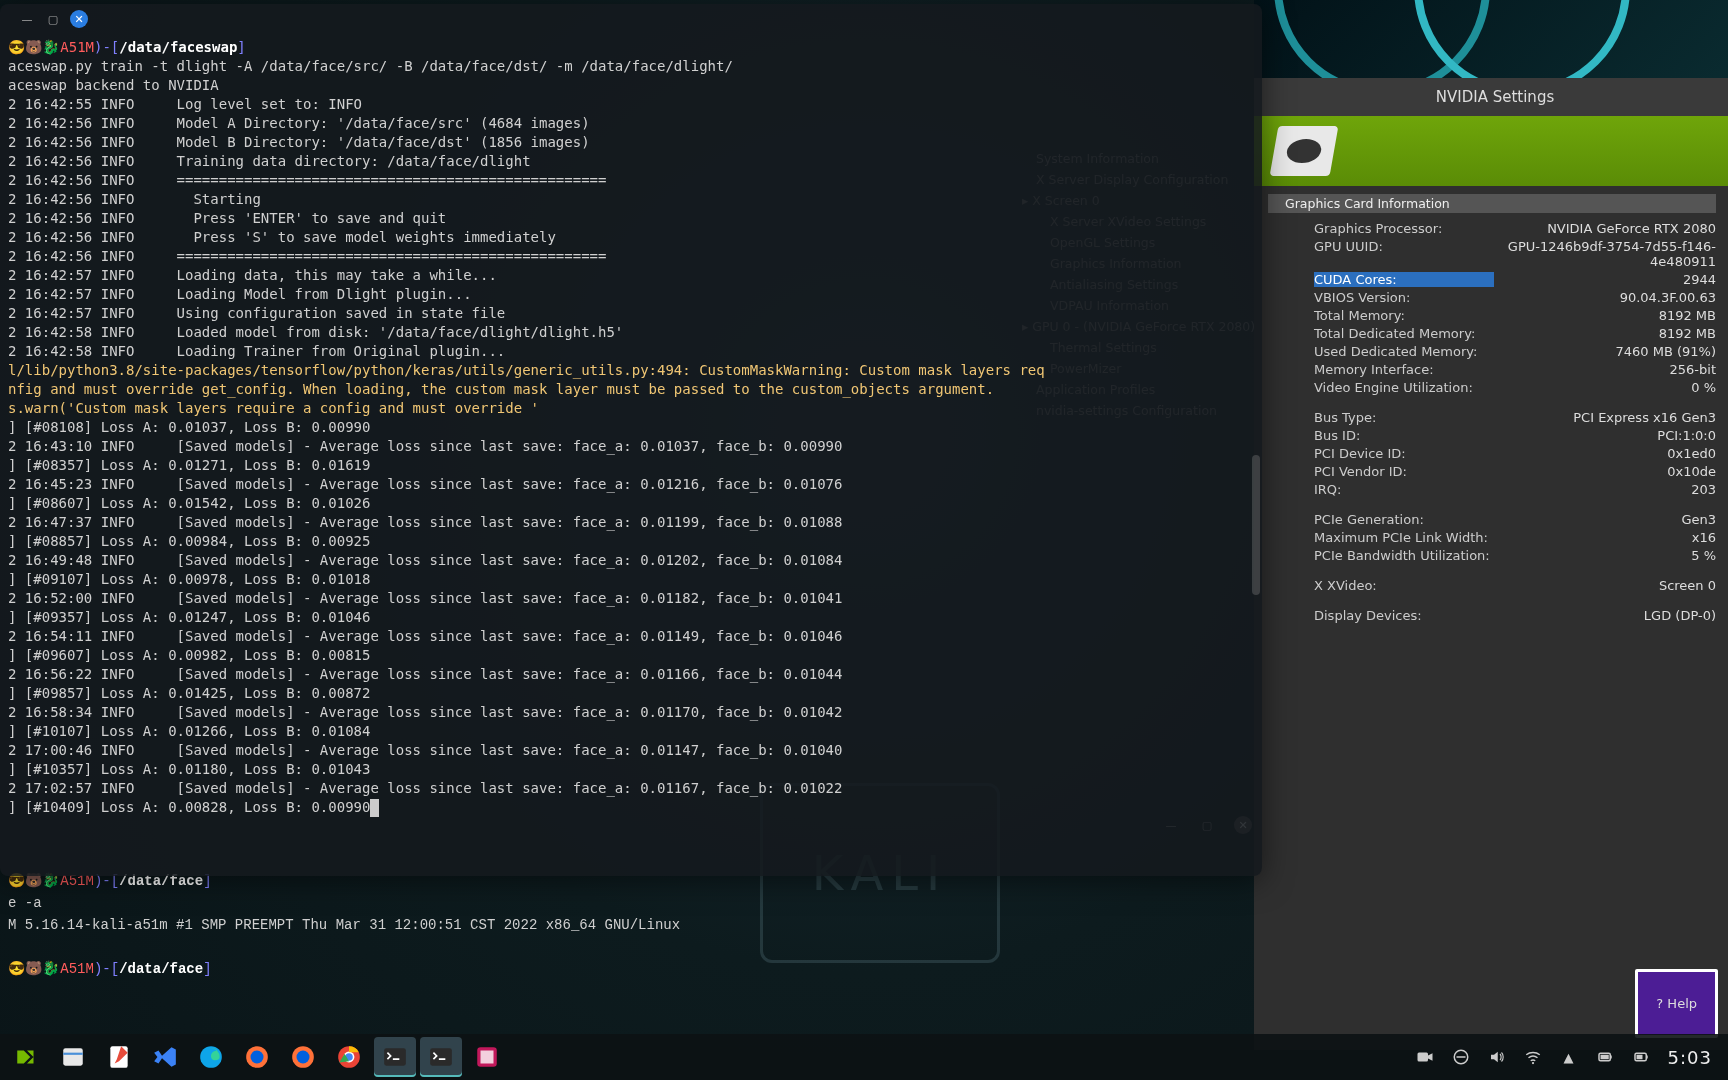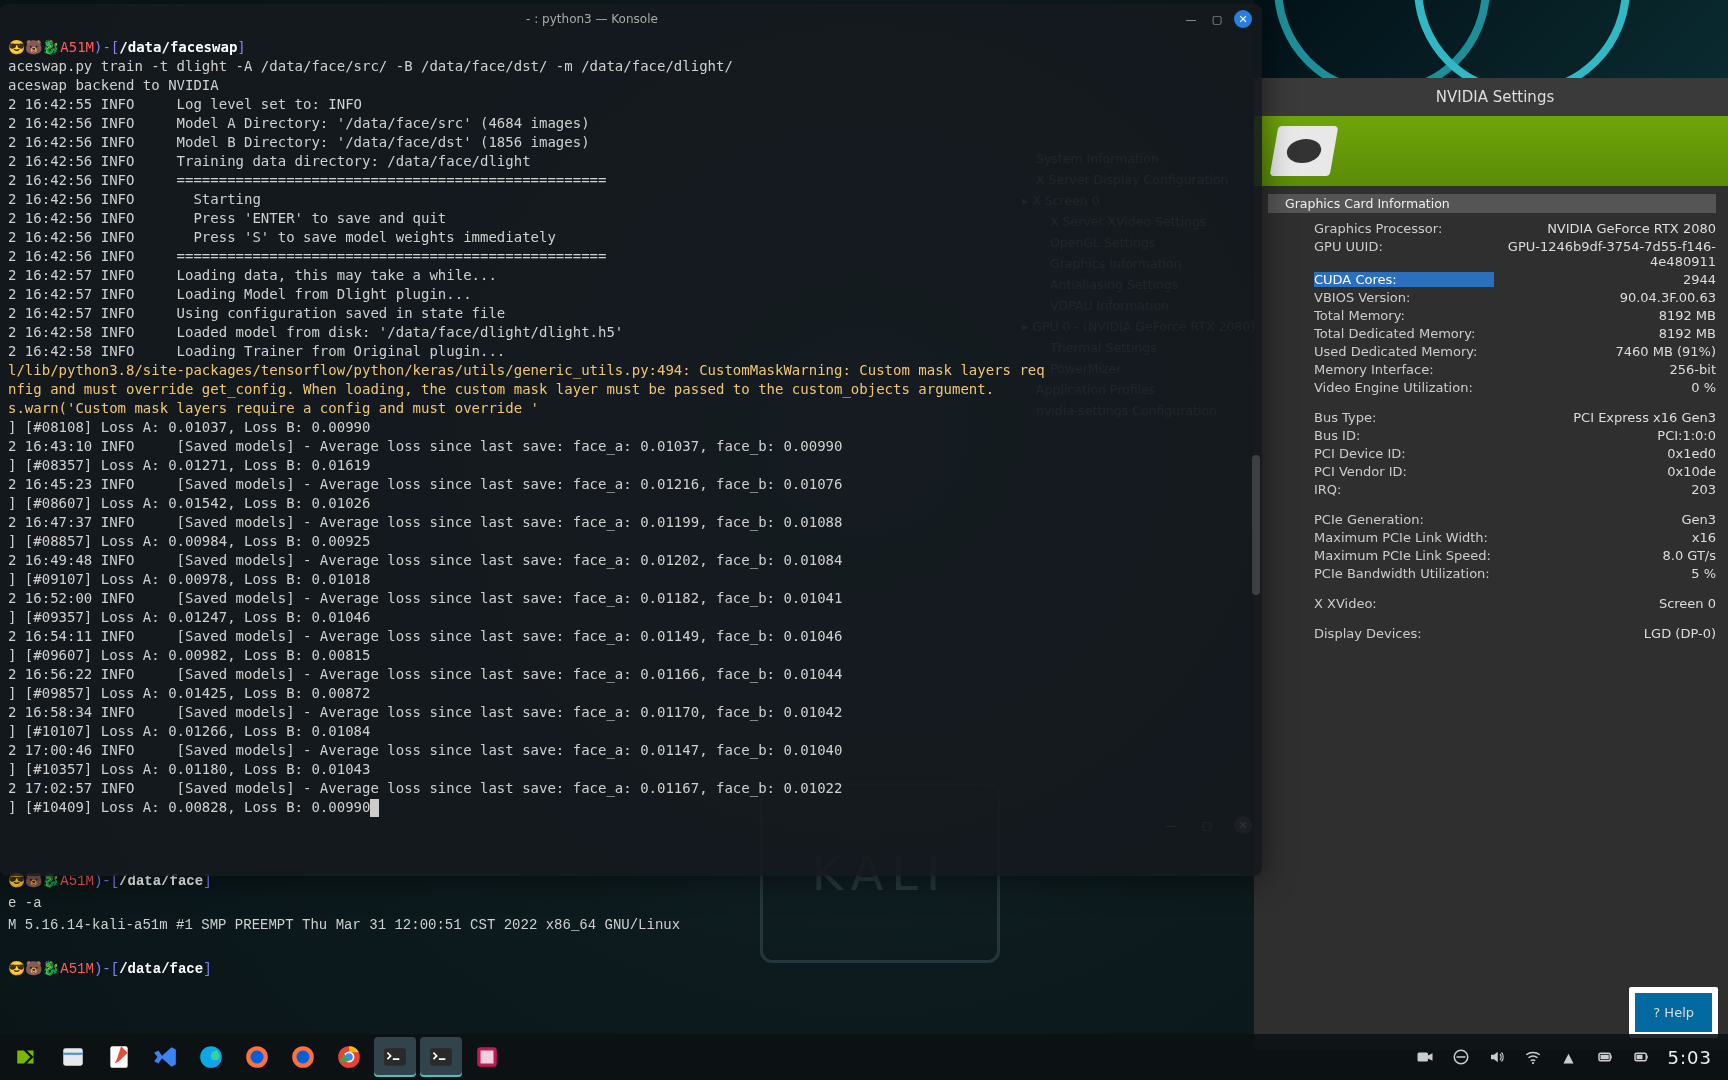--- a/index.html
+++ b/index.html
@@ -124,21 +124,21 @@
   .nv-info { flex:1; padding: 8px 20px 8px 14px; font-size:13px; color:#ddd; }
   .nv-section-header {
     background:#555; color:#eee; padding:2px 17px; font-size:12.5px; margin-bottom:6px;
   }
   .nv-row { display:flex; padding: 1.5px 0; font-size: 13px; margin-left: 46px; }
   .nv-row .k { width: 180px; color:#ccc; }
   .nv-row .v { flex:1; color:#ddd;text-align:right; }
   .nv-row.highlight .k { background:#2b6fbf; color:#fff; }
   .nv-gap { height: 12px; }
   .nv-footer { padding: 12px 18px; display:flex; justify-content:flex-end; }
-  .nv-btn { background:#0369a1; color:#ddd; padding:12px 18px; border:6px solid #ffffff; border-radius:2px; font-size:13px; }
+  .nv-btn { background:#4c1d95; color:#ddd; padding:24px 18px; border:3px solid #ffffff; border-radius:2px; font-size:13px; }
 
   
   .taskbar {
     position:absolute; left:0; bottom:0; width:1728px; height:46px;
     background: rgba(12,18,20,0.9);
     display:flex; align-items:center;
     z-index: 50;
     padding: 0 6px;
   }
   .tb-left { display:flex; align-items:center; gap:4px; }
@@ -249,24 +249,20 @@
       <div id="nv-rows3">
           <div class="nv-row">
             <div class="k">PCIe Generation:</div>
             <div class="v">Gen3</div>
           </div>
           <div class="nv-row">
             <div class="k">Maximum PCIe Link Width:</div>
             <div class="v">x16</div>
           </div>
           <div class="nv-row">
-            <div class="k">Maximum PCIe Link Speed:</div>
-            <div class="v">8.0 GT/s</div>
-          </div>
-          <div class="nv-row">
             <div class="k">PCIe Bandwidth Utilization:</div>
             <div class="v">5 %</div>
           </div>
         </div>
       <div class="nv-gap"></div>
       <div id="nv-rows4">
           <div class="nv-row">
             <div class="k">X XVideo:</div>
             <div class="v">Screen 0</div>
           </div>
@@ -293,21 +289,20 @@
 
 <div class="bgterm"><span class="c-red">😎🐻🐉</span><span class="c-red">A51M</span><span class="c-purple">)-[</span><span class="c-white">/data/face</span><span class="c-purple">]</span>
 <span>e -a</span>
 <span>M 5.16.14-kali-a51m #1 SMP PREEMPT Thu Mar 31 12:00:51 CST 2022 x86_64 GNU/Linux</span>
 
 <span class="c-red">😎🐻🐉</span><span class="c-red">A51M</span><span class="c-purple">)-[</span><span class="c-white">/data/face</span><span class="c-purple">]</span>
 </div>
 
 <div class="konsole">
   <div class="titlebar">
-    <span class="title">- : python3 — Konsole</span>
     <span class="winbtn min">—</span>
     <span class="winbtn max">▢</span>
     <span class="winbtn close">✕</span>
   </div>
   <div class="term" id="term"><span class="c-red">😎🐻🐉</span><span class="c-red">A51M</span><span class="c-purple">)-[</span><span class="c-white">/data/faceswap</span><span class="c-purple">]</span>
 aceswap.py train -t dlight -A /data/face/src/ -B /data/face/dst/ -m /data/face/dlight/
 aceswap backend to NVIDIA
 2 16:42:55 INFO     Log level set to: INFO
 2 16:42:56 INFO     Model A Directory: '/data/face/src' (4684 images)
 2 16:42:56 INFO     Model B Directory: '/data/face/dst' (1856 images)

